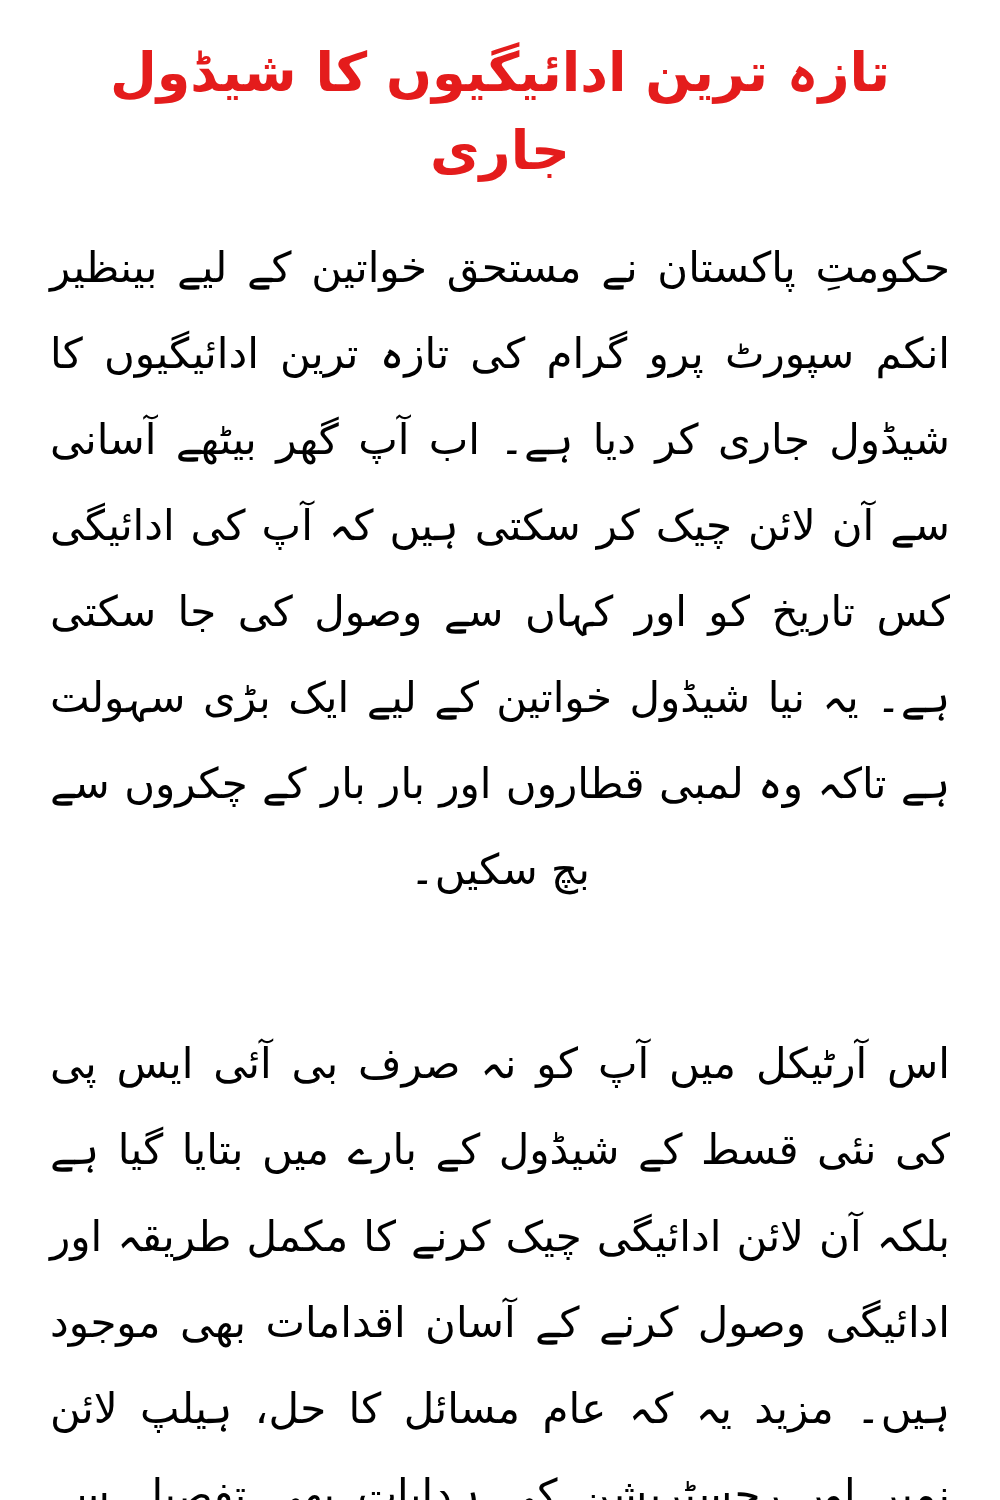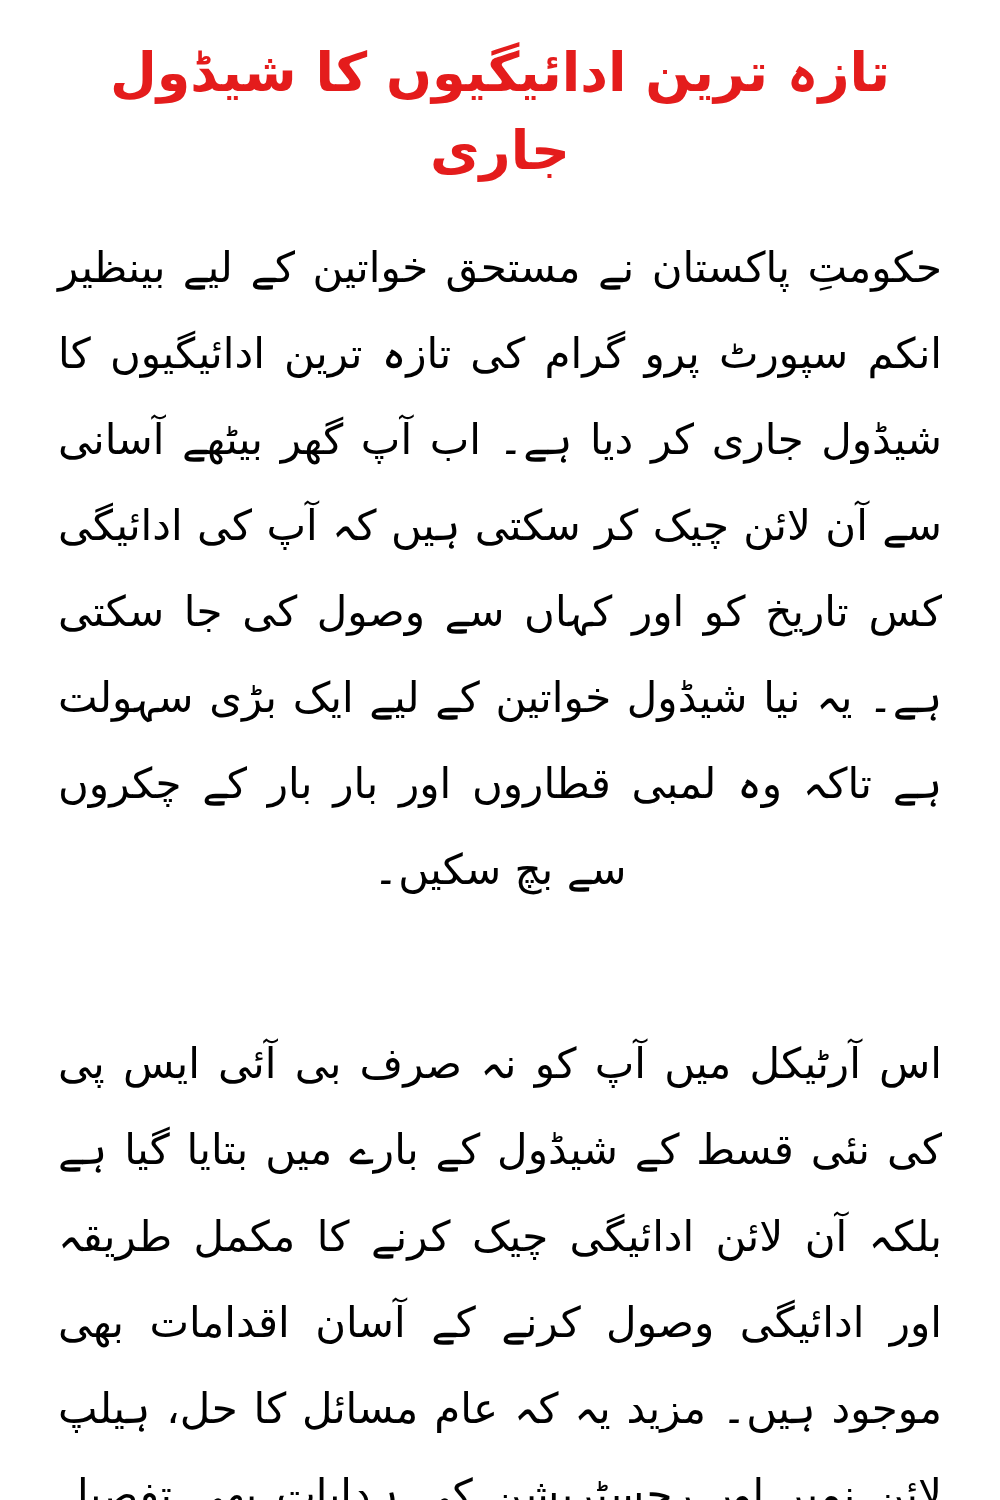--- a/index.html
+++ b/index.html
@@ -32,21 +32,21 @@
   .article-body {
     color: #000000;
     font-size: 42px;
     font-weight: 500;
     font-family: "DejaVu Sans", sans-serif;
   }
   .para {
     text-align: justify;
     text-align-last: center;
     line-height: 2.05;
-    margin: 16px;
+    margin: 8px;
   }
   .para + .para {
     margin-top: 108px;
   }
 </style>
 </head>
 <body>
 
 <div class="page" style="background: rgb(255, 255, 255);">
   <h1 class="heading" style="color: rgb(228, 28, 28);">تازہ ترین ادائیگیوں کا شیڈول جاری</h1>

